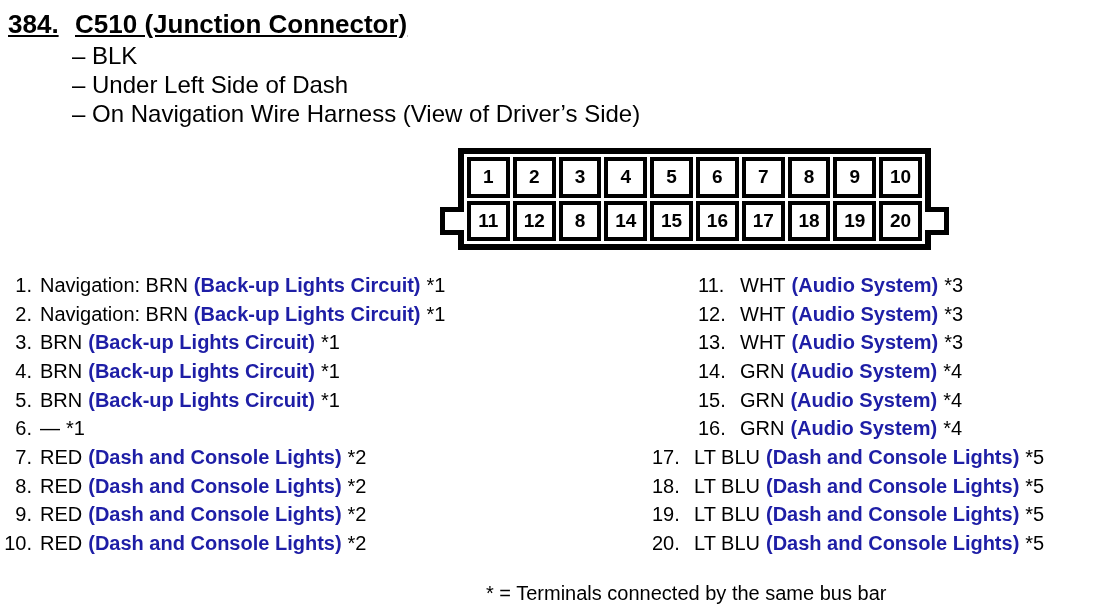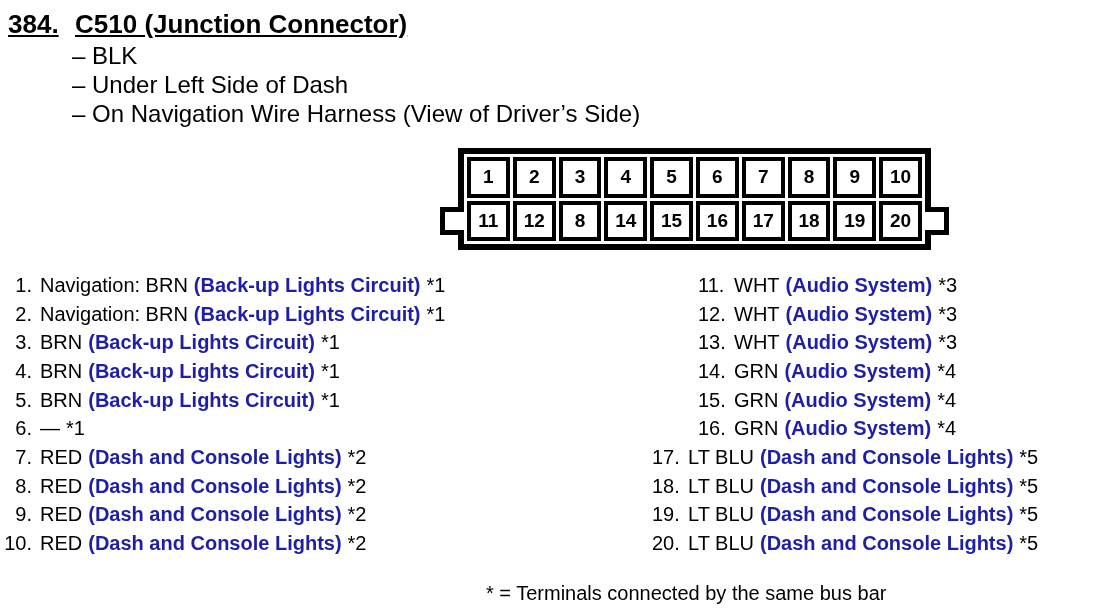--- a/index.html
+++ b/index.html
@@ -54,21 +54,21 @@
   .tab-left  { left: -24px;  border: 5px solid #000; border-right: none; }
   .tab-right { right: -24px; border: 5px solid #000; border-left: none; }
 
   
   .pin-col { position: absolute; top: 271px; font-size: 20px; white-space: nowrap; }
   .pin-col-left  { left: 1px; }
   .pin-col-right { left: 652px; }
   .pin-row { height: 28.7px; display: flex; align-items: center; }
   .pin-row.shift { padding-left: 46px; }
   .pin-num { flex: none; width: 31px; text-align: right; margin-right: 8px; }
-  .pin-col-right .pin-num { width: 26px; margin-right: 10px; }
+  .pin-col-right .pin-num { width: 26px; margin-right: 16px; }
   .pin-text .lbl, .pin-text .circuit { margin-right: 6px; }
   .pin-text .circuit { color: var(--color-circuit, #1e1ea6); font-weight: bold; }
   .pin-text span:empty { display: none; margin: 0; }
 
   
   .footnote {
     position: absolute; left: 486px; top: 582px;
     font-size: 20px; white-space: nowrap;
   }
 </style>

